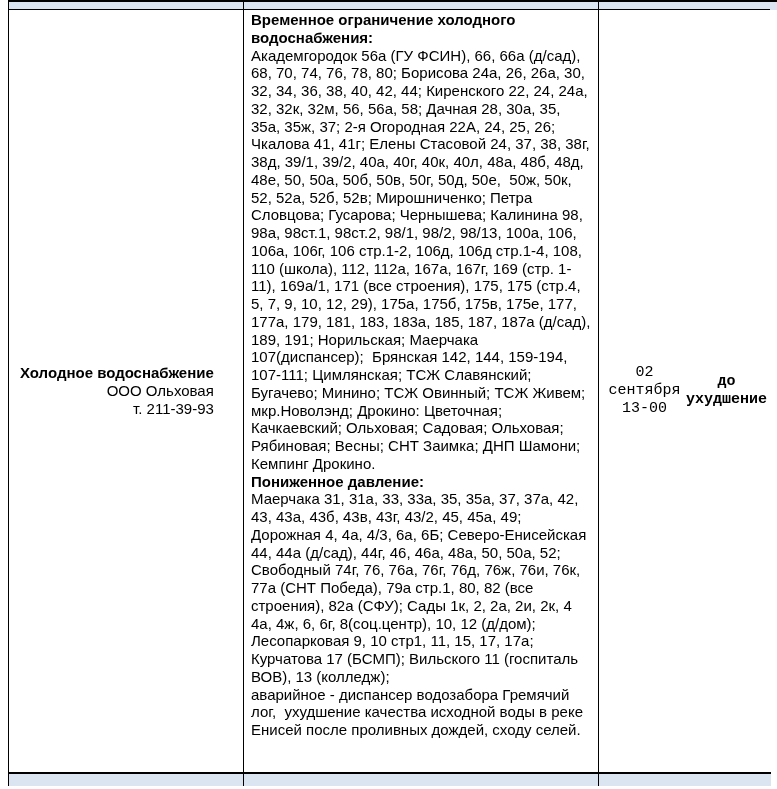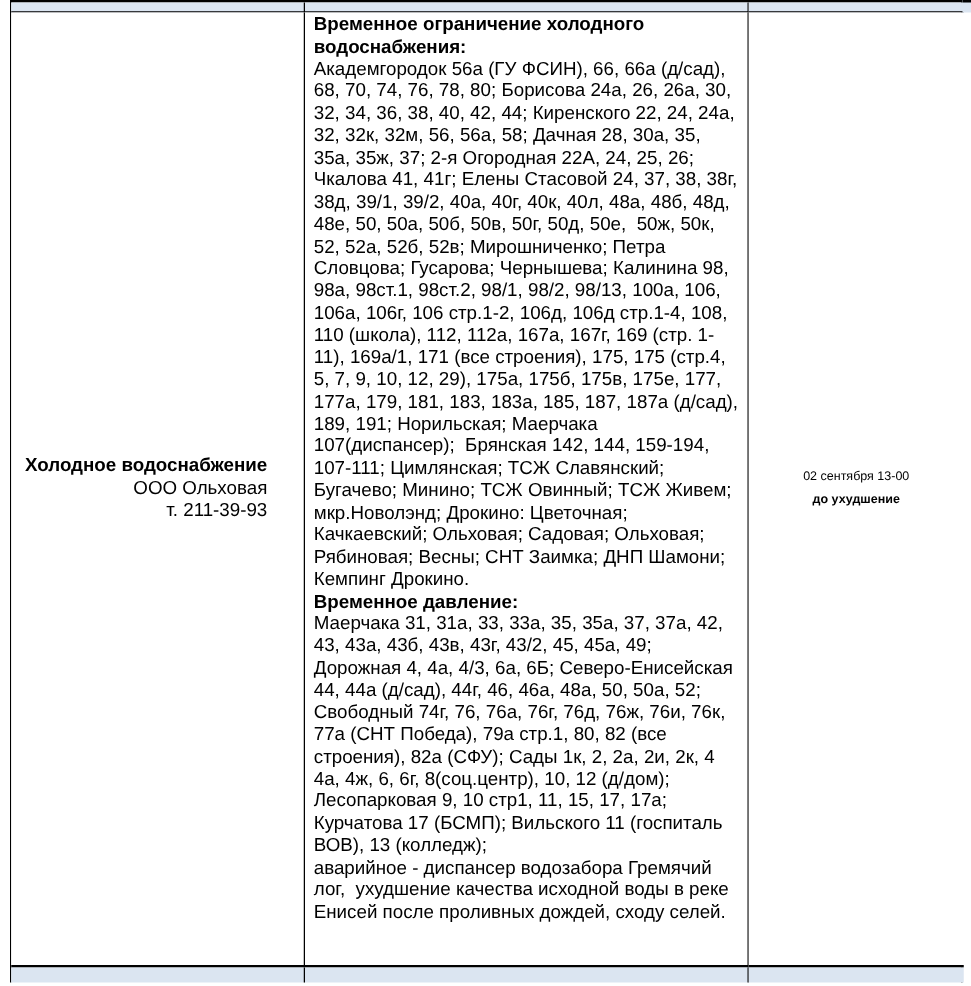--- a/index.html
+++ b/index.html
@@ -37,24 +37,25 @@
   .cell-provider { display: flex; align-items: center; padding: 0 6px 0 11px; text-align: right; }
   .provider-block { font-size: 15px; line-height: 17.75px; }
   .provider-title { font-weight: bold; }
 
   .cell-details { padding: 1px 6px 0 7px; font-size: 15px; line-height: 17.75px; overflow: hidden; }
   .cell-details p { white-space: pre-wrap; overflow-wrap: break-word; }
   .bold-heading { font-weight: bold; }
   .bold-inline { font-weight: normal; }
 
   .cell-term {
-    display: flex; flex-direction: column;
+    display: flex; flex-direction: row;
     align-items: center; justify-content: center;
-    text-align: center; font-size: 10px; line-height: 17.75px;
+    text-align: center; font-size: 15px; line-height: 17.75px;
     padding: 0 4px;
+    font-family: Liberation Mono, monospace;
   }
   .term-until { font-weight: bold; }
 </style>
 </head>
 <body>
 
 <div class="page">
 
   <div class="outage-table">
 
@@ -70,21 +71,21 @@
         <div class="provider-block">
           <div class="provider-title">Холодное водоснабжение</div>
           <div class="provider-org">ООО Ольховая</div>
           <div class="provider-phone">т. 211-39-93</div>
         </div>
       </div>
 
       <div class="cell cell-details">
         <p><span class="bold-heading">Временное ограничение холодного водоснабжения:</span>
 <span>Академгородок 56а (ГУ ФСИН), 66, 66а (д/сад), 68, 70, 74, 76, 78, 80; Борисова 24а, 26, 26а, 30, 32, 34, 36, 38, 40, 42, 44; Киренского 22, 24, 24а, 32, 32к, 32м, 56, 56а, 58; Дачная 28, 30а, 35, 35а, 35ж, 37; 2-я Огородная 22А, 24, 25, 26; Чкалова 41, 41г; Елены Стасовой 24, 37, 38, 38г, 38д, 39/1, 39/2, 40а, 40г, 40к, 40л, 48а, 48б, 48д, 48е, 50, 50а, 50б, 50в, 50г, 50д, 50е,  50ж, 50к, 52, 52а, 52б, 52в; Мирошниченко; Петра Словцова; Гусарова; Чернышева; Калинина 98, 98а, 98ст.1, 98ст.2, 98/1, 98/2, 98/13, 100а, 106, 106а, 106г, 106 стр.1-2, 106д, 106д стр.1-4, 108, 110 (школа), 112, 112а, 167а, 167г, 169 (стр. 1-11), 169а/1, 171 (все строения), 175, 175 (стр.4, 5, 7, 9, 10, 12, 29), 175а, 175б, 175в, 175е, 177, 177а, 179, 181, 183, 183а, 185, 187, 187а (д/сад), 189, 191; Норильская; Маерчака 107(диспансер);  Брянская 142, 144, 159-194, 107-111; Цимлянская; ТСЖ Славянский; Бугачево; Минино; ТСЖ Овинный; ТСЖ Живем; мкр.Новолэнд; Дрокино: Цветочная; Качкаевский; Ольховая; Садовая; Ольховая; Рябиновая; Весны; СНТ Заимка; ДНП Шамони; Кемпинг Дрокино.</span>
-<span class="bold-heading">Временное давление:</span>
+<span class="bold-heading">Пониженное давление:</span>
 <span>Маерчака 31, 31а, 33, 33а, 35, 35а, 37, 37а, 42, 43, 43а, 43б, 43в, 43г, 43/2, 45, 45а, 49; Дорожная 4, 4а, 4/3, 6а, 6Б; Северо-Енисейская 44, 44а (д/сад), 44г, 46, 46а, 48а, 50, 50а, 52; Свободный 74г, 76, 76а, 76г, 76д, 76ж, 76и, 76к, 77а (СНТ Победа), 79а стр.1, 80, 82 (все строения), 82а (СФУ); Сады 1к, 2, 2а, 2и, 2к, 4 4а, 4ж, 6, 6г, 8(соц.центр), 10, 12 (д/дом); Лесопарковая 9, 10 стр1, 11, 15, 17, 17а; Курчатова 17 (БСМП); Вильского 11 (госпиталь ВОВ), 13 (колледж);</span>
 <span class="bold-inline">аварийное</span><span> - диспансер водозабора Гремячий лог,  ухудшение качества исходной воды в реке Енисей после проливных дождей, сходу селей.</span></p>
       </div>
 
       <div class="cell cell-term">
         <div class="term-date">02 сентября 13-00</div>
         <div class="term-until">до ухудшение</div>
       </div>
 
     </div>

